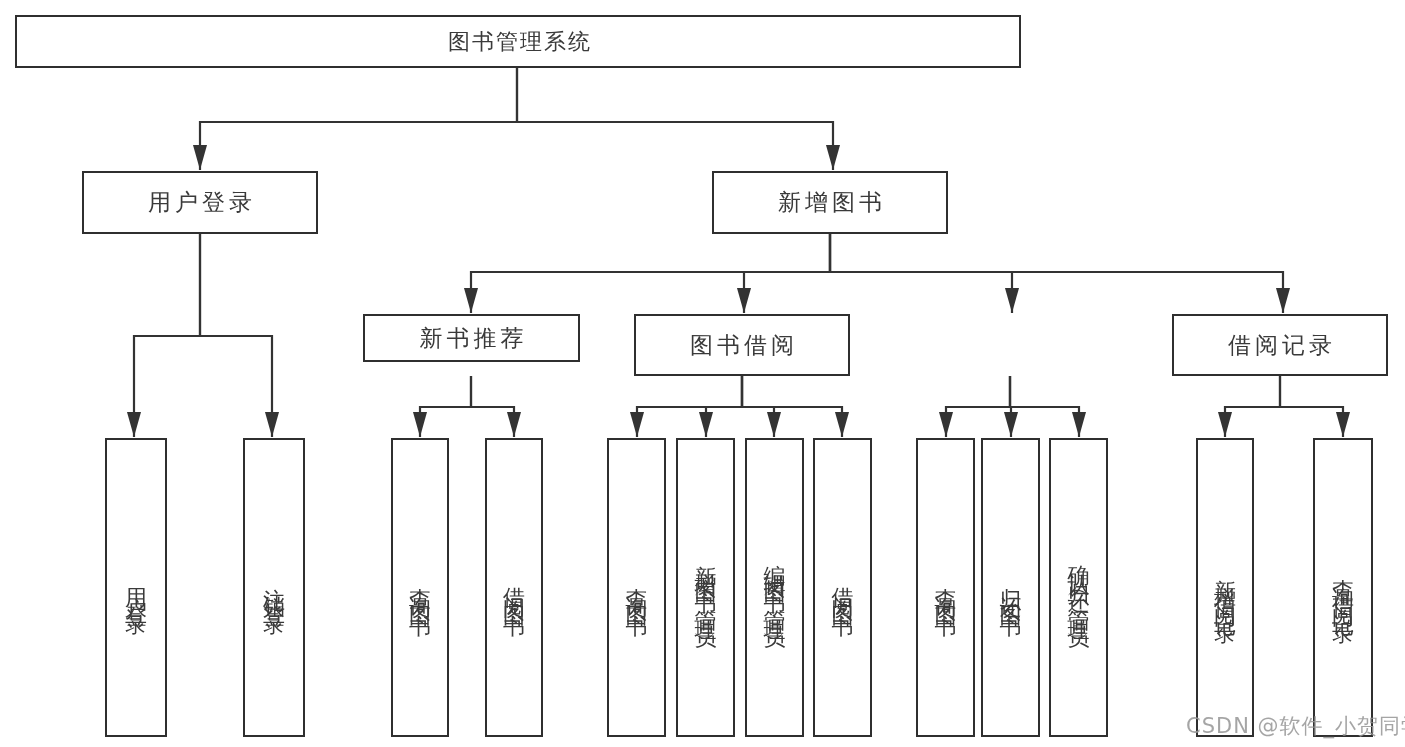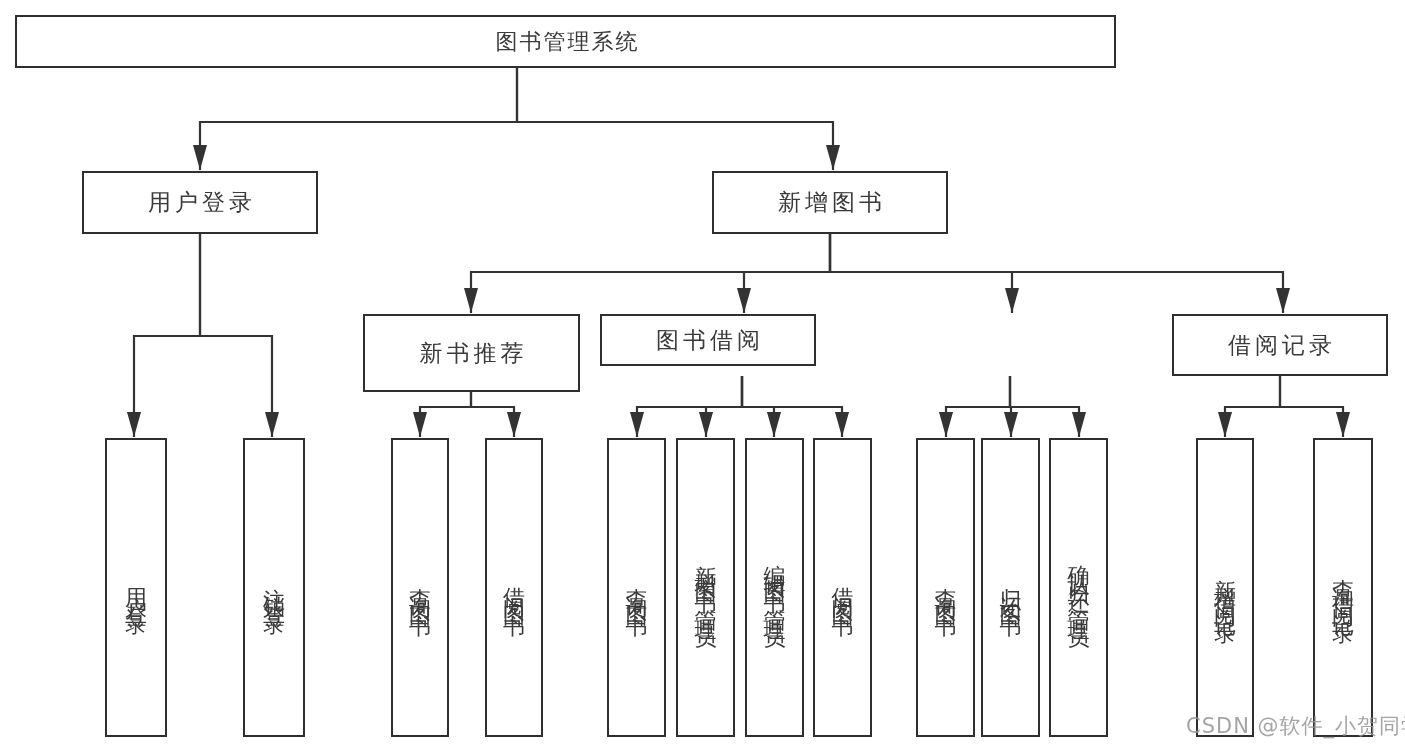--- a/index.html
+++ b/index.html
@@ -89,35 +89,35 @@
       <polyline points="742,376 742,407 774,407 774,437" marker-end="url(#arrow)"></polyline>
       <polyline points="742,376 742,407 842,407 842,437" marker-end="url(#arrow)"></polyline>
       <polyline points="1010,376 1010,407 946,407 946,437" marker-end="url(#arrow)"></polyline>
       <polyline points="1010,376 1010,407 1011,407 1011,437" marker-end="url(#arrow)"></polyline>
       <polyline points="1010,376 1010,407 1079,407 1079,437" marker-end="url(#arrow)"></polyline>
       <polyline points="1280,376 1280,407 1225,407 1225,437" marker-end="url(#arrow)"></polyline>
       <polyline points="1280,376 1280,407 1343,407 1343,437" marker-end="url(#arrow)"></polyline>
     </g>
   </svg>
 
-  <div class="node box-h box-root" style="left:15px; top:15px; width:1101px; height:53px;">
+  <div class="node box-h box-root" style="left:15px; top:15px; width:1006px; height:53px;">
     <span>图书管理系统</span>
   </div>
 
   <div class="node box-h" style="left:82px; top:171px; width:236px; height:63px;">
     <span>用户登录</span>
   </div>
   <div class="node box-h" style="left:712px; top:171px; width:236px; height:63px;">
     <span>新增图书</span>
   </div>
 
-  <div class="node box-h" style="left:363px; top:314px; width:217px; height:78px;">
+  <div class="node box-h" style="left:363px; top:314px; width:217px; height:48px;">
     <span>新书推荐</span>
   </div>
-  <div class="node box-h" style="left:600px; top:314px; width:216px; height:52px;">
+  <div class="node box-h" style="left:634px; top:314px; width:216px; height:62px;">
     <span>图书借阅</span>
   </div>
   <div class="node box-h" style="left:1172px; top:314px; width:216px; height:62px;">
     <span>借阅记录</span>
   </div>
 
   <div class="node box-v" style="left:105px; top:438px; width:62px; height:299px;">
     <span class="vtext">用户登录</span>
   </div>
   <div class="node box-v" style="left:243px; top:438px; width:62px; height:299px;">

